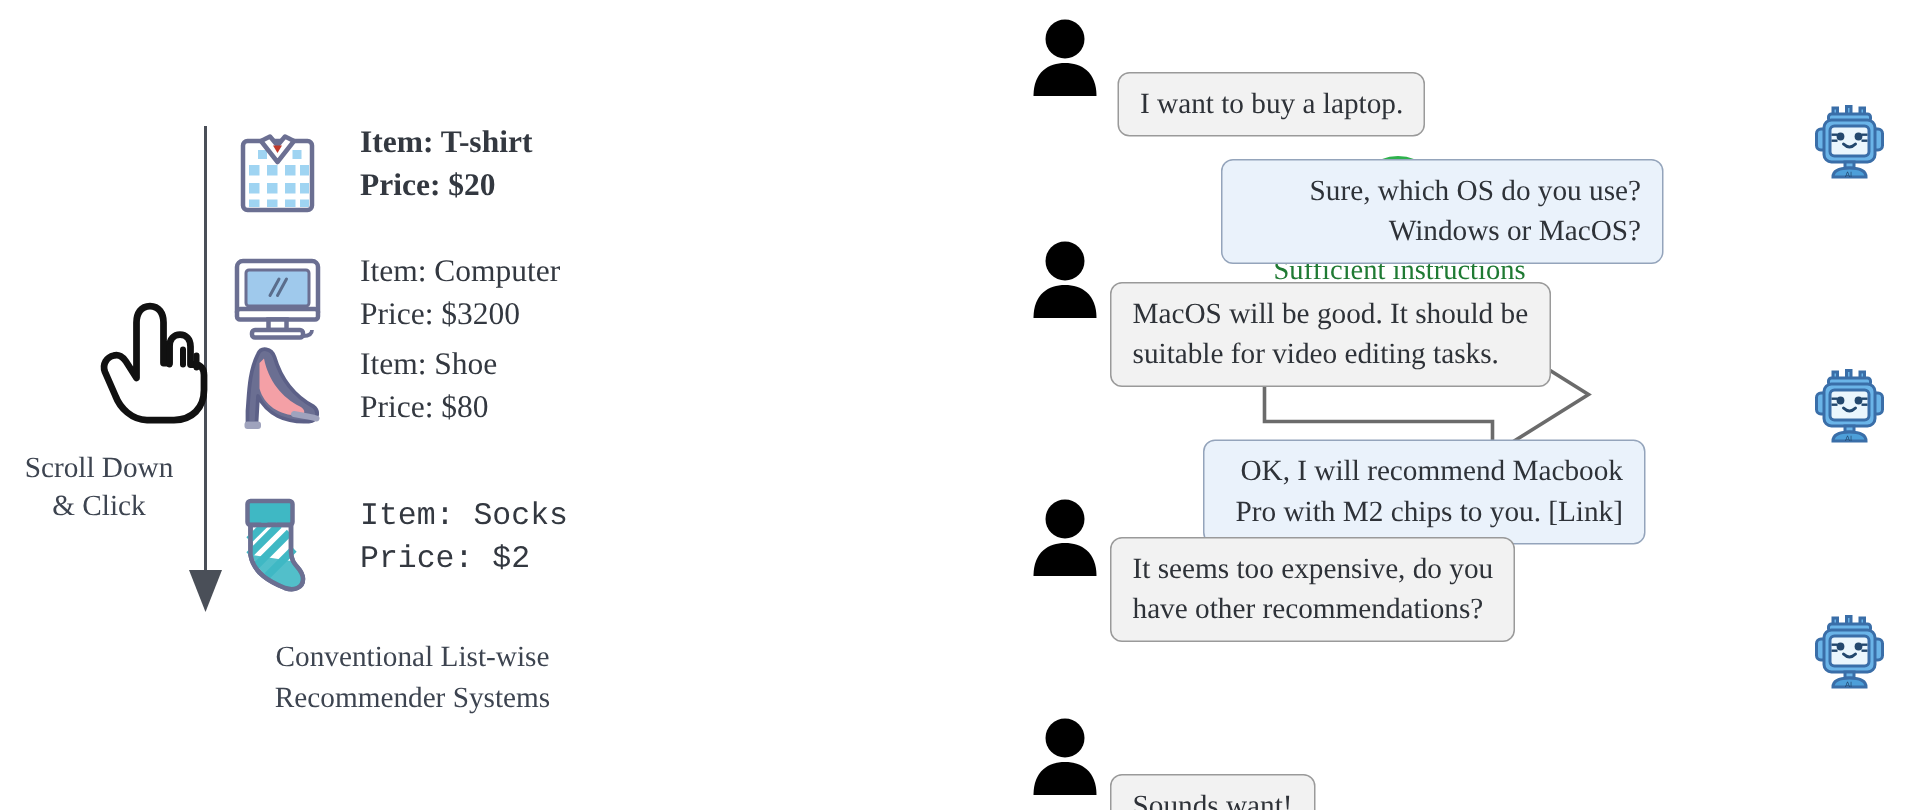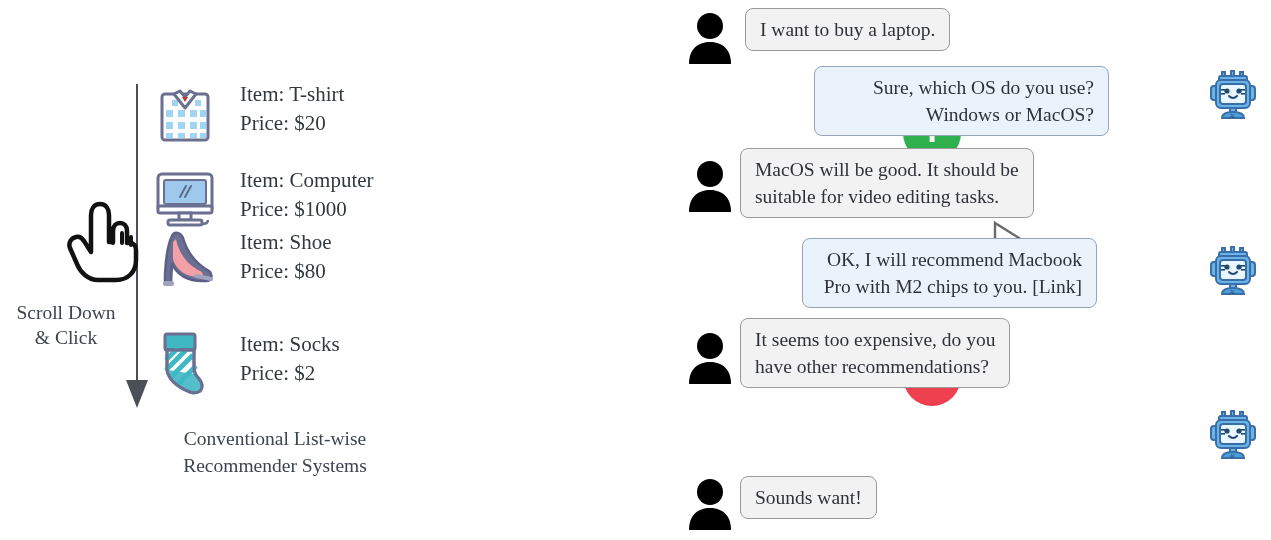--- a/index.html
+++ b/index.html
@@ -21,24 +21,24 @@
   #scroll-down-label{left:0px;top:300px;width:132px;text-align:center;
       font-weight:normal;font-size:19.5px;line-height:25px;color:#3d4450;}
 
   #conventional-caption{left:130px;top:425px;width:290px;text-align:center;
       font-weight:normal;font-size:19.5px;line-height:27px;color:#3d4450;}
 
   .item-row{left:152px;width:268px;height:78px;}
   .item-row .item-icon{position:absolute;left:0;top:0;width:66px;height:72px;}
   .item-row .item-text{position:absolute;left:88px;top:4px;font-size:21px;line-height:29px;color:#333840;white-space:nowrap;}
 
-  #item-row-0{top:76px;}
+  #item-row-0{top:76px;font-weight:bold;}
   #item-row-1{top:162px;}
   #item-row-2{top:224px;}
-  #item-row-3{top:326px;}
+  #item-row-3{top:326px;font-family:Liberation Mono, monospace;}
 
   
   #plus-badge{left:503px;top:104px;width:58px;height:58px;border-radius:50%;
       background:#2eb14c;}
   #plus-badge .glyph{position:absolute;left:0;top:0;width:58px;height:58px;
       color:#f4f4f0;font-size:44px;line-height:54px;text-align:center;font-family:"Liberation Sans",sans-serif;font-weight:bold;}
 
   #pros-text{left:414px;top:168px;width:238px;text-align:center;
       color:#1f7a33;font-size:19px;line-height:26px;}
 
@@ -54,34 +54,34 @@
 
   
   #chat-panel{left:670px;top:0;width:601px;height:540px;}
 
   .chat-turn{position:absolute;left:0;width:601px;}
 
   .avatar-user{position:absolute;left:17px;width:46px;height:52px;}
   .avatar-bot{position:absolute;width:46px;height:50px;}
 
   .bubble{position:absolute;border-radius:8px;padding:7px 14px;
-      font-size:19.5px;line-height:27px;white-space:pre-line;}
+      font-size:19.5px;line-height:27px;white-space:pre-line;margin-top:40px;}
   .bubble.user{background:#f2f2f2;border:1.6px solid #9a9a9a;color:#2e3238;text-align:left;}
   .bubble.bot{background:#eaf2fb;border:1.6px solid #94a4bb;color:#2e3238;text-align:right;}
 
   
   #turn-0{top:8px;}   #turn-0 .avatar-user{top:4px;}
   #bubble-0{left:75px;top:8px;}
   #turn-1{top:66px;}
   #bubble-1{left:144px;top:66px;width:265px;}
   #avatar-bot-1{left:540px;top:70px;}
   #turn-2{top:144px;} #turn-2 .avatar-user{top:16px;}
   #bubble-2{left:70px;top:148px;}
   #turn-3{top:238px;}
-  #bubble-3{left:132px;top:238px;width:265px;}
+  #bubble-3{left:132px;top:253px;width:265px;}
   #avatar-bot-3{left:540px;top:246px;}
   #turn-4{top:314px;} #turn-4 .avatar-user{top:18px;}
   #bubble-4{left:70px;top:318px;}
   #turn-5{top:404px;}
   #bubble-5{left:132px;top:404px;width:293px;}
   #avatar-bot-5{left:540px;top:410px;}
   #turn-6{top:472px;} #turn-6 .avatar-user{top:6px;}
   #bubble-6{left:70px;top:476px;}
 </style>
 </head>
@@ -133,21 +133,21 @@
     <svg class="item-icon" viewBox="0 0 66 72">
       <rect x="6" y="12" width="54" height="38" rx="4" fill="#ffffff" stroke="#6b6f92" stroke-width="3"></rect>
       <rect x="12" y="18" width="42" height="24" rx="2" fill="#9fc9ec" stroke="#6b6f92" stroke-width="2"></rect>
       <path d="M28 35 L34 24 M33 35 L39 24" stroke="#5a6d8c" stroke-width="2" stroke-linecap="round"></path>
       <rect x="6" y="44" width="54" height="7" rx="2" fill="#ffffff" stroke="#6b6f92" stroke-width="3"></rect>
       <rect x="27" y="51" width="12" height="7" fill="#ffffff" stroke="#6b6f92" stroke-width="3"></rect>
       <rect x="16" y="58" width="34" height="5" rx="2" fill="#ffffff" stroke="#6b6f92" stroke-width="3"></rect>
       <path d="M50 62 q6 0 6 -4" stroke="#6b6f92" stroke-width="2.5" fill="none"></path>
     </svg>
     <div class="item-text" style="white-space:pre-line">Item: Computer
-Price:  $1000</div>
+Price:  $3200</div>
   </div>
 
   <div class="abs item-row" id="item-row-2">
     <svg class="item-icon" viewBox="0 0 66 72">
       <path d="M20 12 C14 24 14 38 13 50 L13 58 L19 58 L20 40 C26 52 38 58 54 57 C60 57 61 50 57 47
                C46 41 36 31 31 14 C29 8 22 7 20 12 Z" fill="#6b6f92" stroke="#5c6087" stroke-width="2.5" stroke-linejoin="round"></path>
       <path d="M24 15 C27 30 36 41 48 47 C52 49 52 53 47 53 C34 53 24 46 21 35 L21 18 Z" fill="#f4a0a6"></path>
       <rect x="11" y="57" width="11" height="5" rx="2" fill="#9fa3bd"></rect>
       <path d="M44 52 C50 53 56 54 59 55" stroke="#9fa3bd" stroke-width="4" fill="none" stroke-linecap="round"></path>
     </svg>

